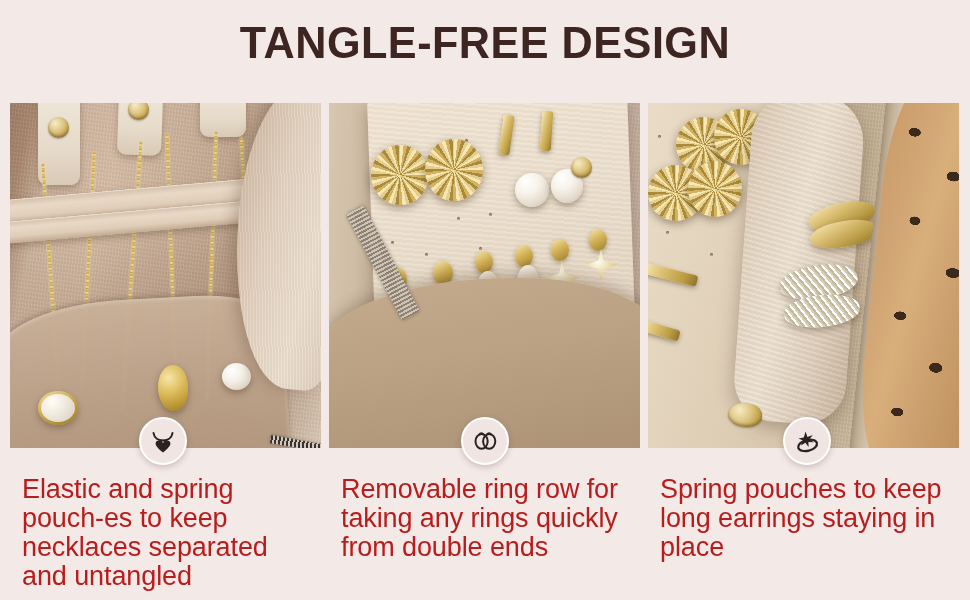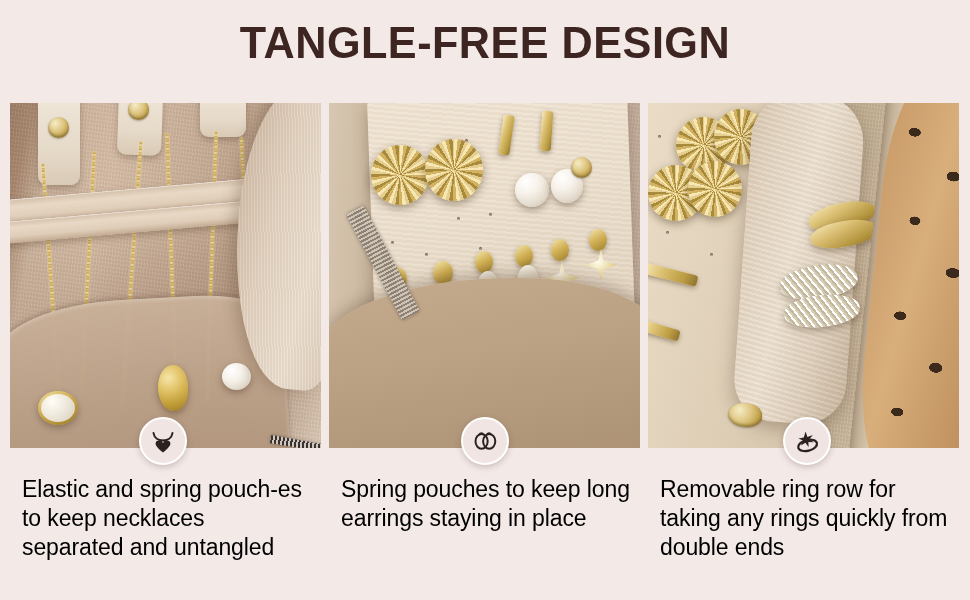--- a/index.html
+++ b/index.html
@@ -339,23 +339,23 @@
     position: absolute;
     top: 475px;
     left: 10px;
     width: 950px;
     display: flex;
     gap: 8px;
   }
   .caption {
     width: 311px;
     padding: 0 10px 0 12px;
-    font-size: 23px;
+    font-size: 27px;
     line-height: 29px;
-    color: #000000;
+    color: #b91c1c;
     letter-spacing: -0.1px;
   }
 </style>
 </head>
 <body>
 
 <div class="headline">TANGLE-FREE DESIGN</div>
 
 <div class="panels">
 
@@ -491,15 +491,15 @@
   <span>
     <svg width="30" height="30" viewBox="0 0 30 30">
       <ellipse cx="15.6" cy="19.4" rx="9.6" ry="5.4" fill="none" stroke="#2b2220" stroke-width="2.2" transform="rotate(-14 15.6 19.4)"></ellipse>
       <path d="M13.6 5.4 L15.4 11 L20.8 9 L17.2 13.6 L22 16.2 L16.4 16 L16.6 21 L13.4 16.8 L9 19.4 L11.2 14.6 L6.4 12.6 L11.8 11.6 Z" fill="#2b2220"></path>
     </svg>
   </span>
 </div>
 
 <div class="captions">
   <div class="caption">Elastic and spring pouch-es to keep necklaces separated and untangled</div>
+  <div class="caption">Removable ring row for taking any rings quickly from double ends</div>
   <div class="caption">Spring pouches to keep long earrings staying in place</div>
-  <div class="caption">Removable ring row for taking any rings quickly from double ends</div>
 </div>
 
 </body></html>

